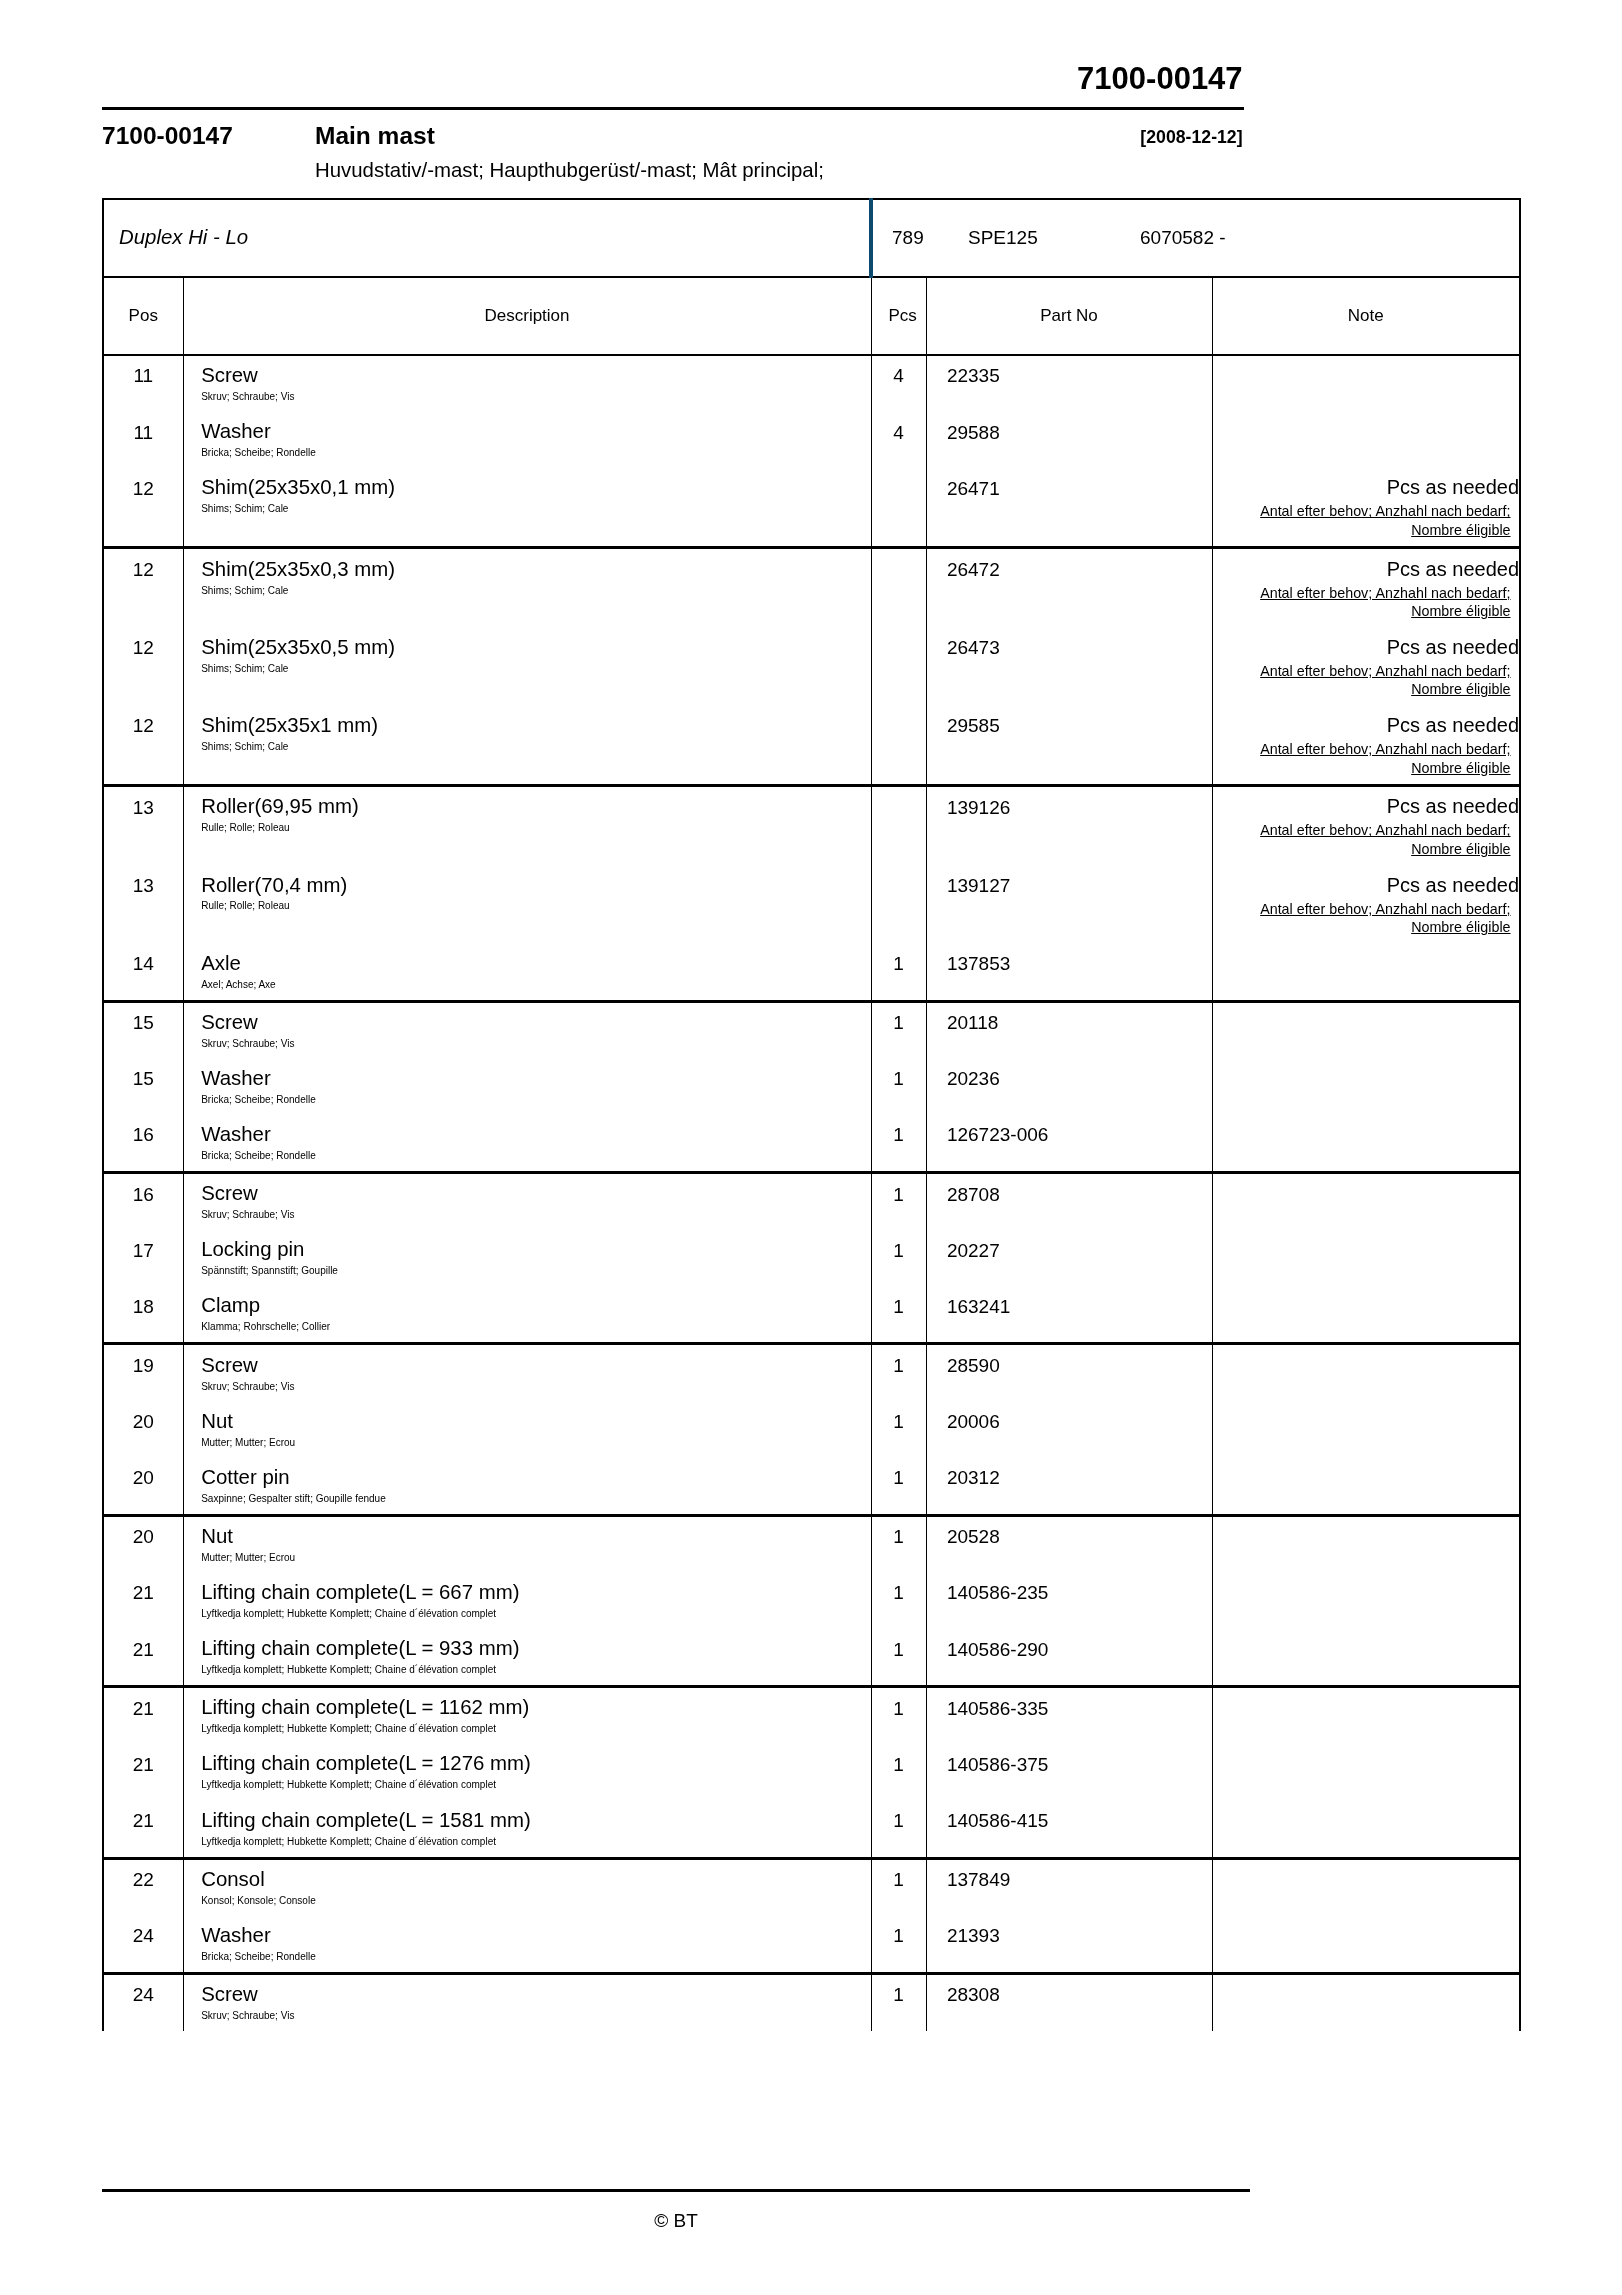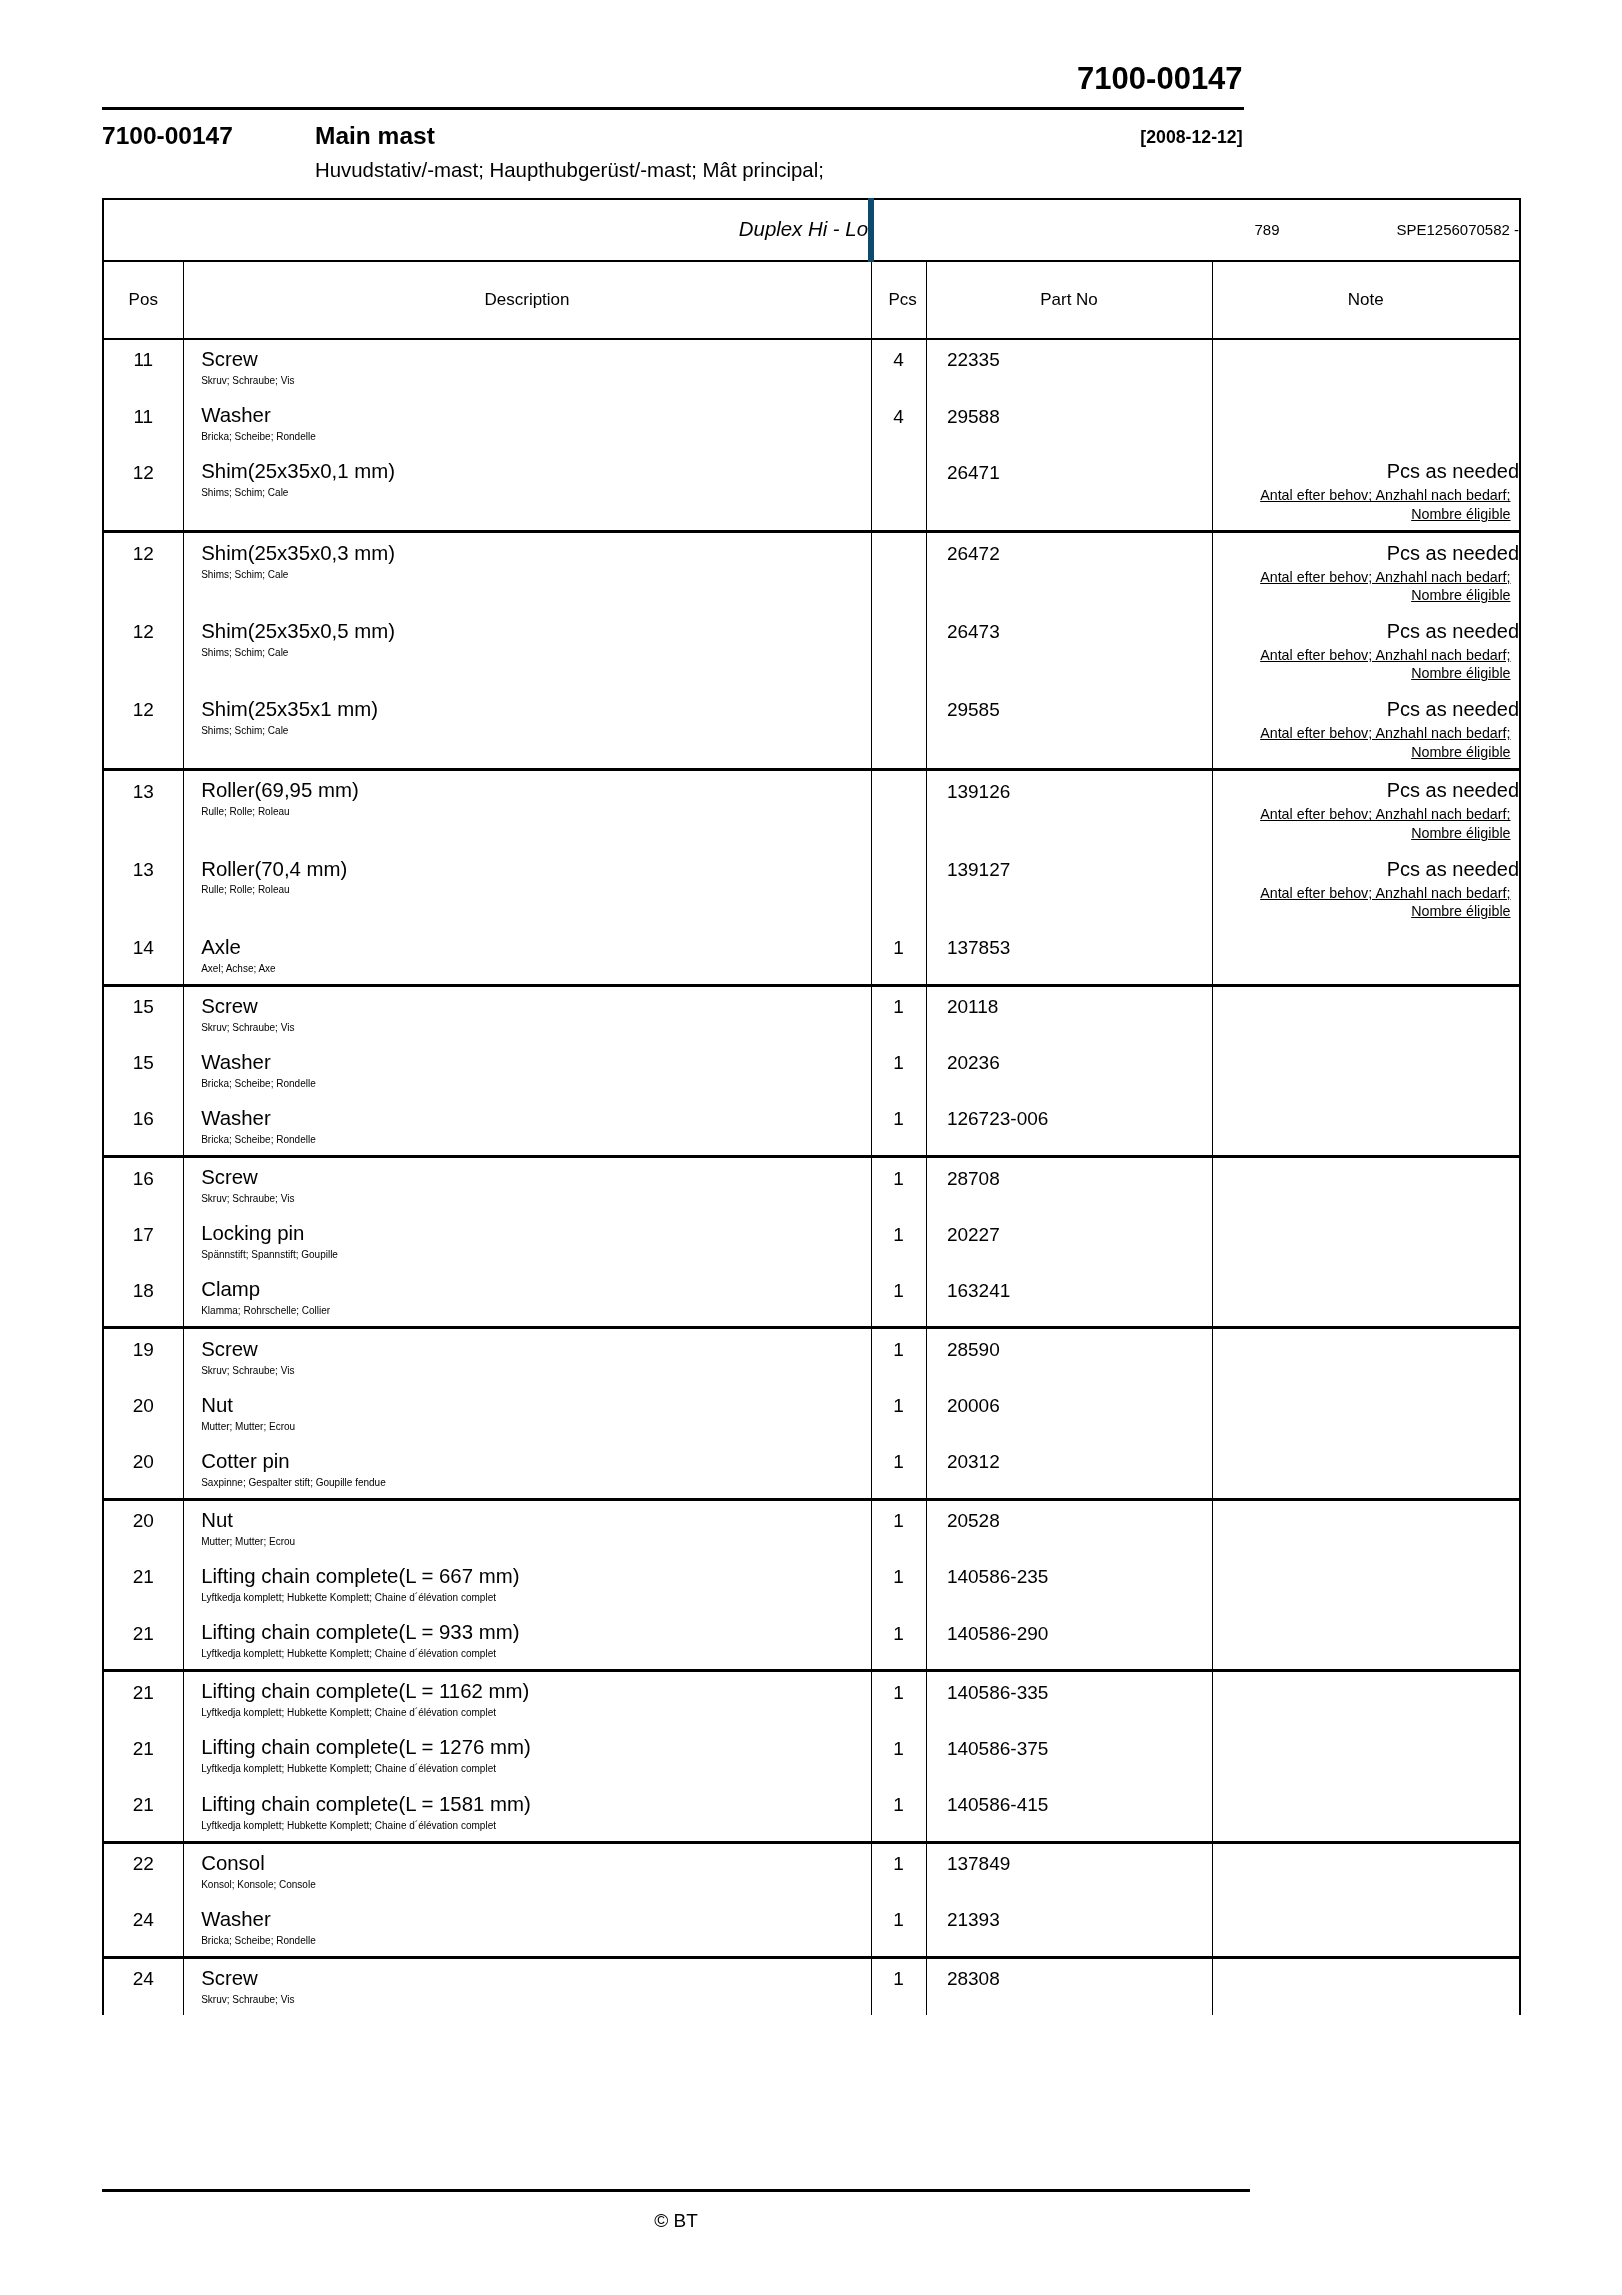--- a/index.html
+++ b/index.html
@@ -98,34 +98,33 @@
   }
   .parts-table col.c-pos   { width: 80px; }
   .parts-table col.c-desc  { width: 688px; }
   .parts-table col.c-pcs   { width: 55px; }
   .parts-table col.c-part  { width: 286px; }
   .parts-table col.c-note  { width: 308px; }
 
   
   tr.variant-row td {
     border-bottom: 2.7px solid #000;
-    padding: 0;
+    padding: 8px;
     height: 60px;
     vertical-align: middle;
-    text-align: right;
   }
   td.variant-name {
     font-style: italic;
     font-size: 20.4px;
     font-weight: normal;
     padding-left: 15px !important;
   }
   td.variant-codes {
-    border-left: 6px solid #0c4a6e;
-    font-size: 15px;
+    border-left: 4px solid #0c4a6e;
+    font-size: 19px;
     padding-left: 19px !important;
   }
   .variant-codes .code-a { display:inline-block; width: 76px; }
   .variant-codes .code-b { display:inline-block; width: 172px; }
   .variant-codes .code-c { display:inline-block; }
 
   
   tr.col-head td {
     border-bottom: 2px solid #000;
     border-left: 1.4px solid #000;

